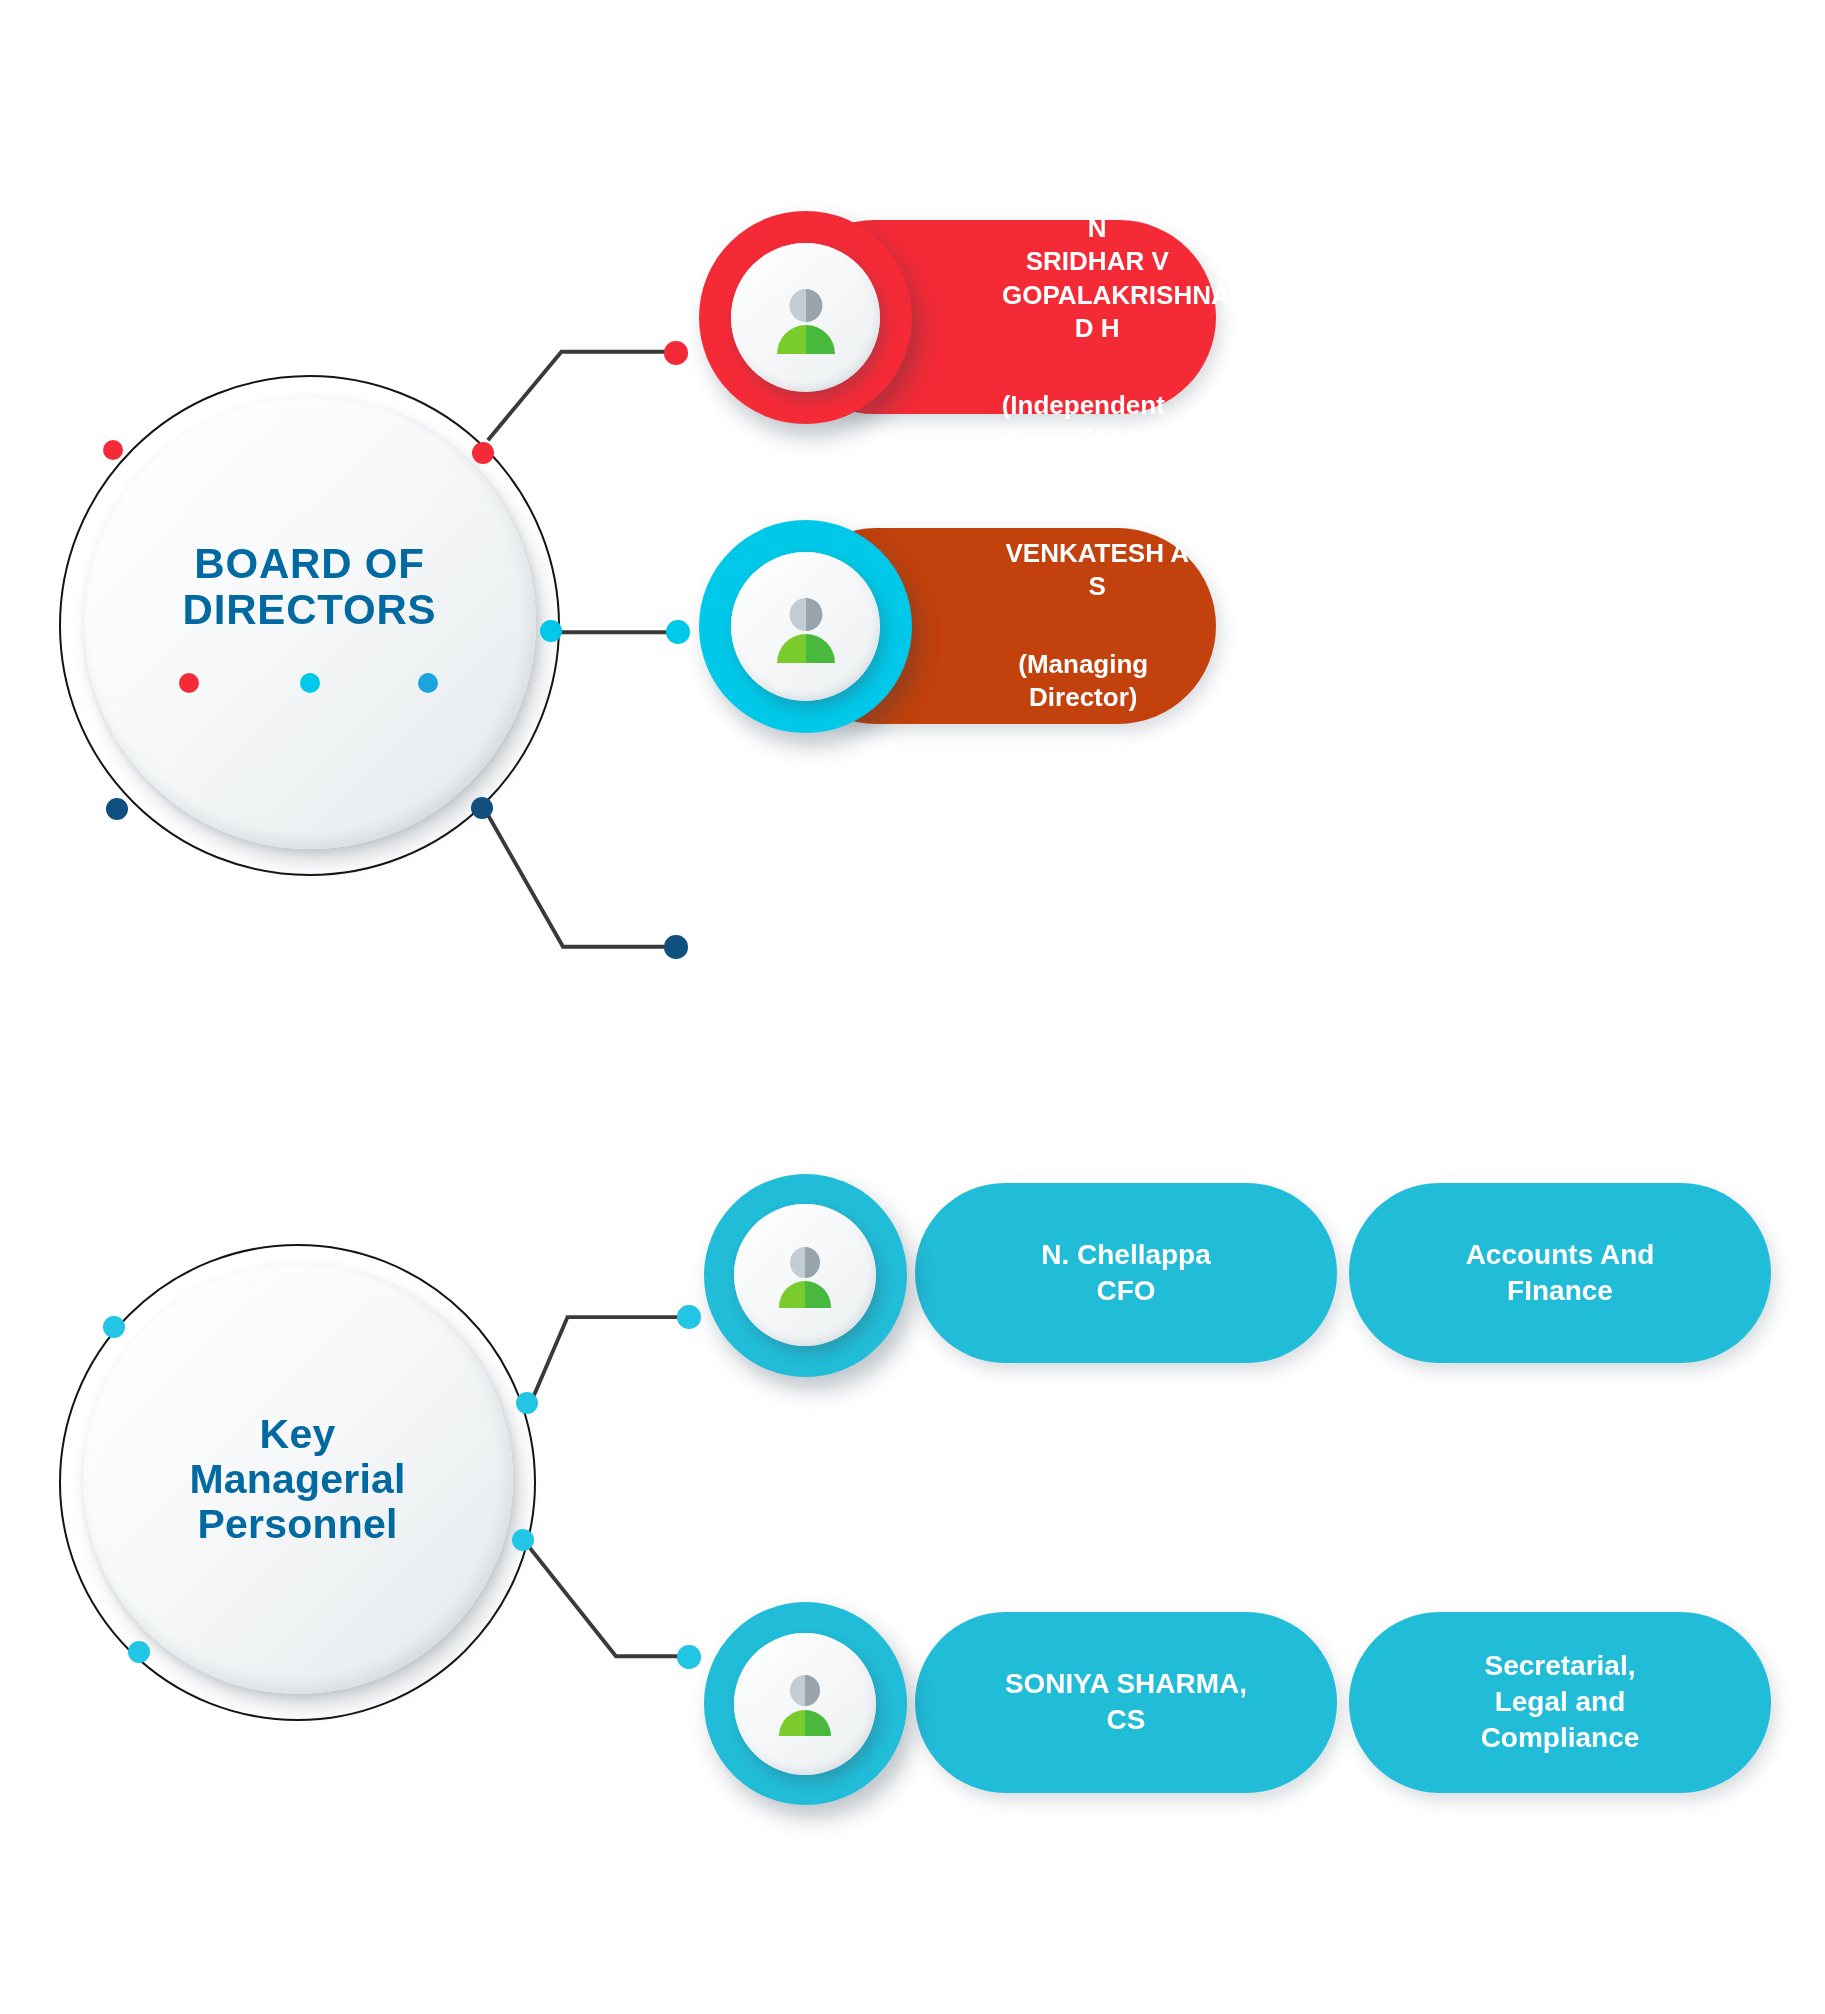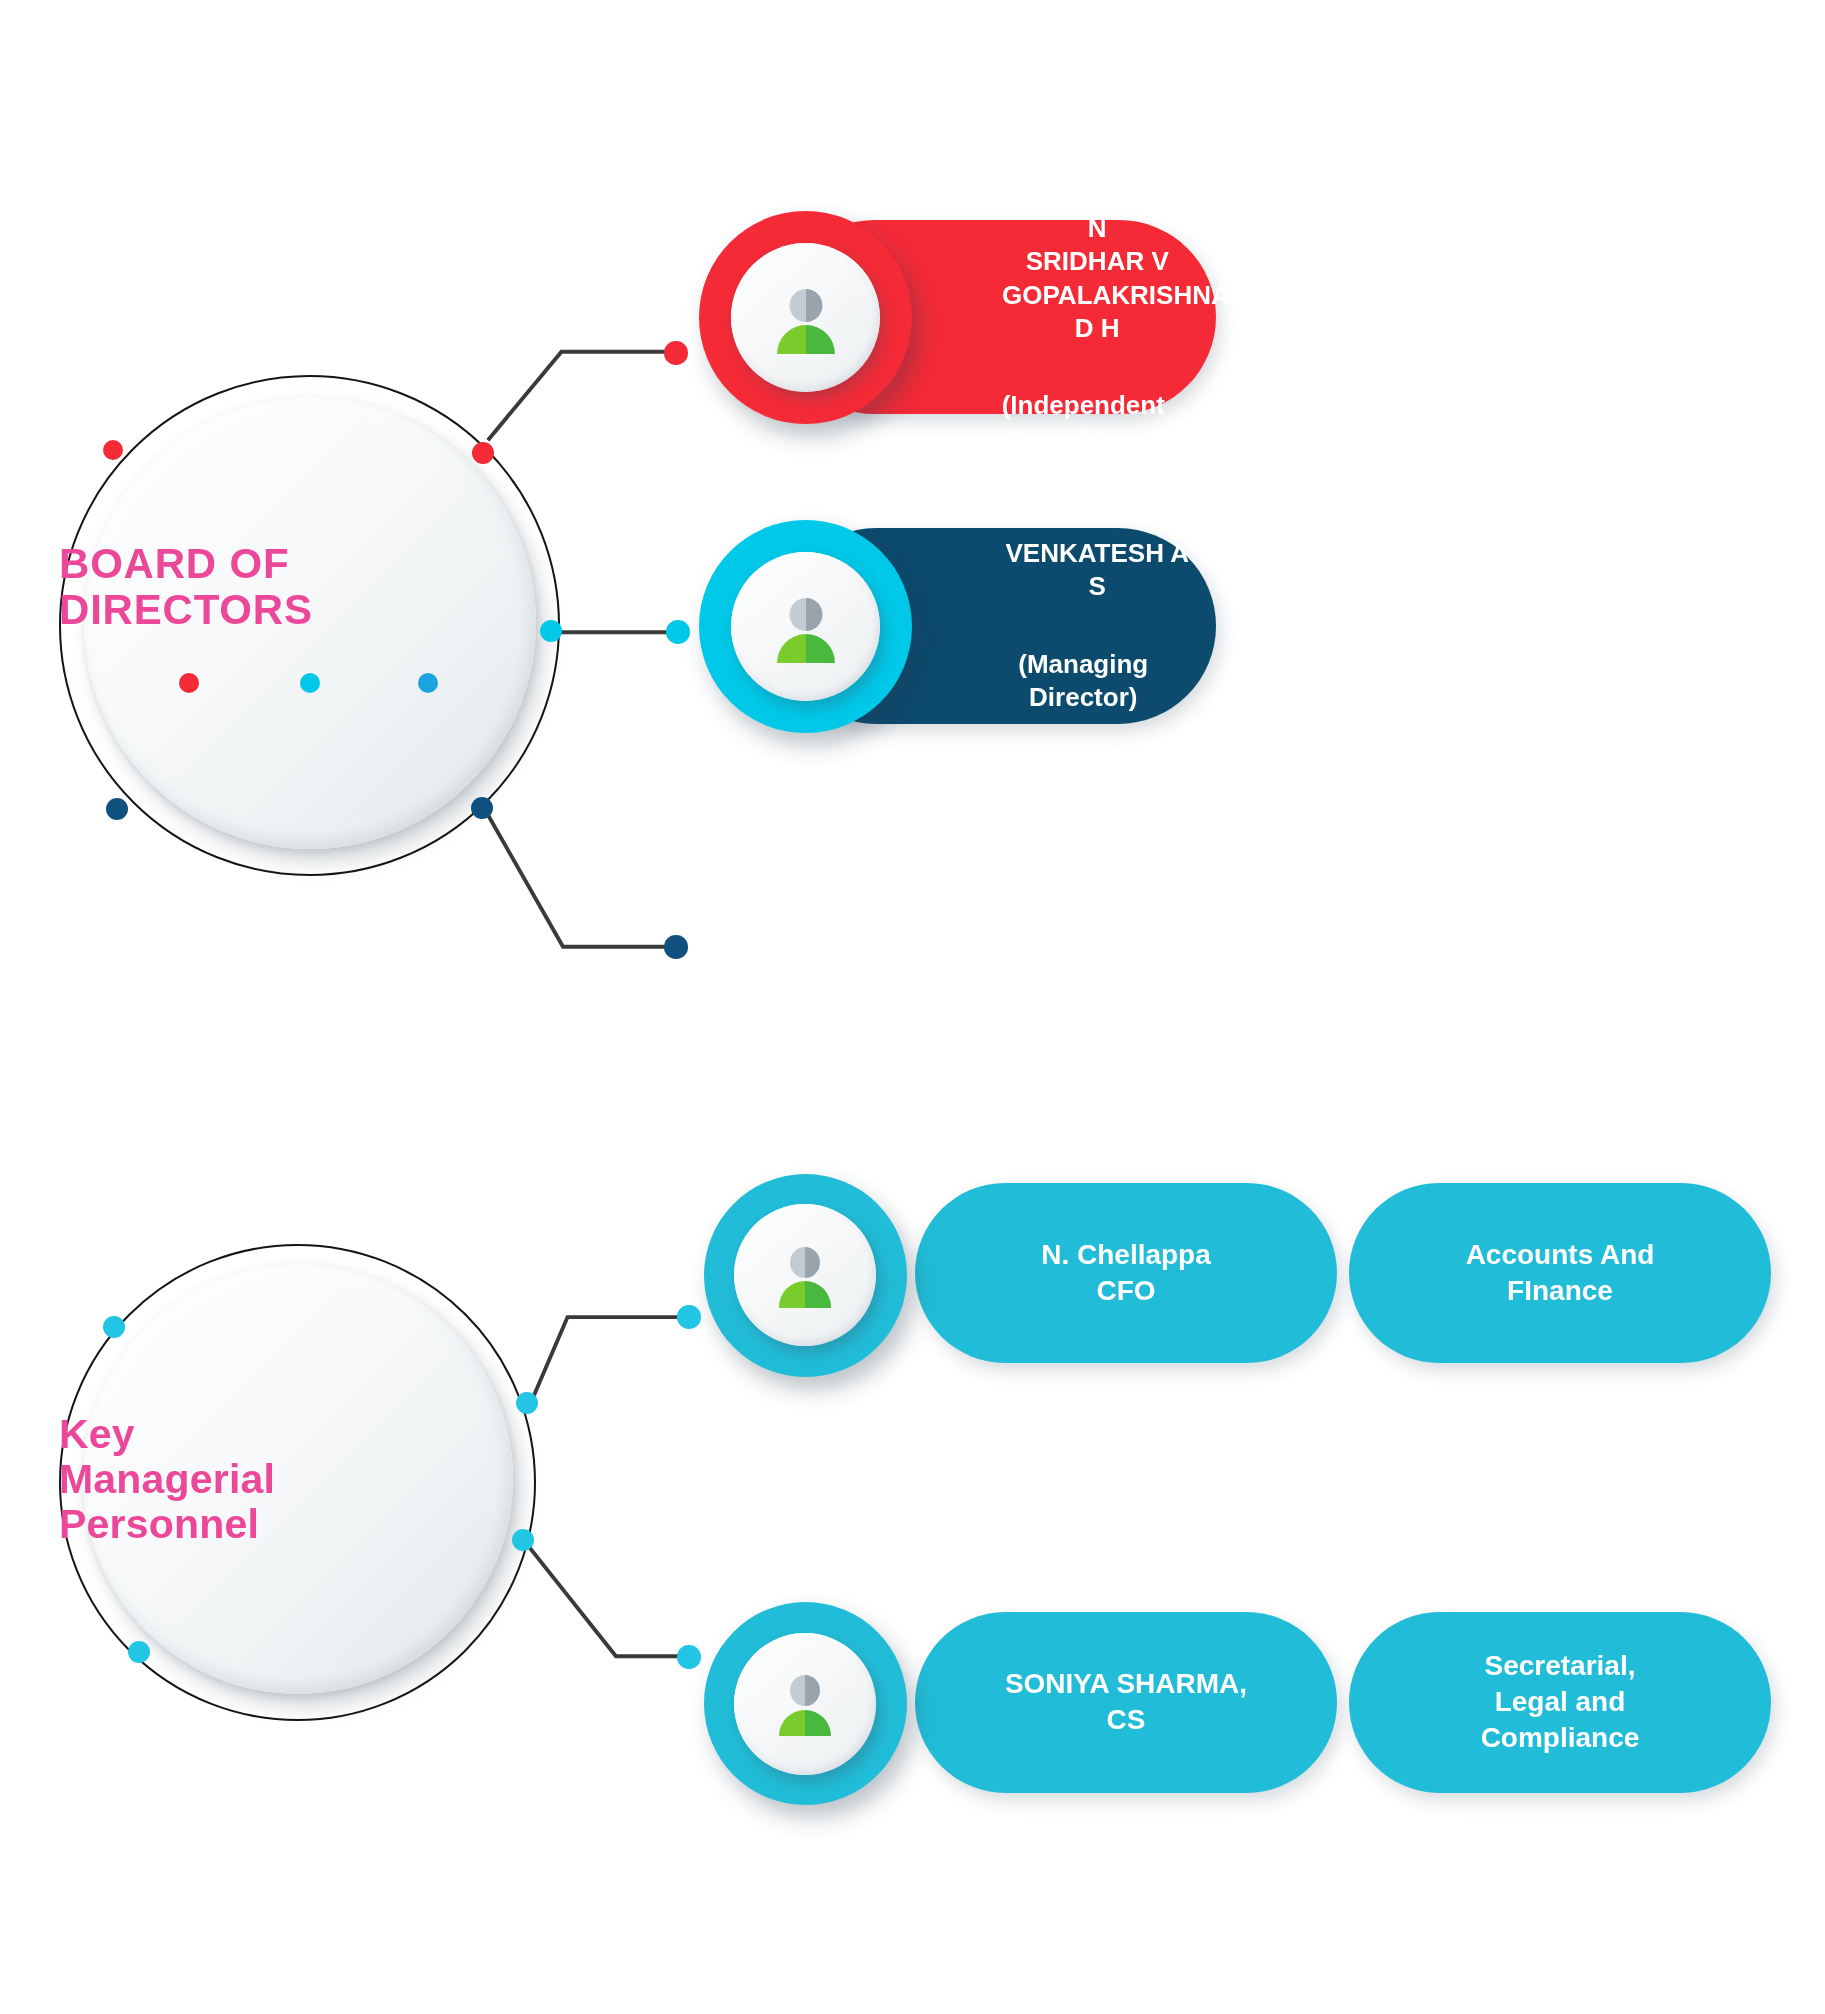--- a/index.html
+++ b/index.html
@@ -31,22 +31,22 @@
       linear-gradient(135deg,#ffffff 0%,#f7f9fa 42%,#eceff1 78%,#e3e7ea 100%);
     box-shadow:
       7.8px 12.5px 20.3px rgba(80,95,110,0.26),
       1.6px 3.1px 7.8px rgba(80,95,110,0.16),
       inset -4.7px -6.3px 14px rgba(170,182,192,0.35),
       inset 4.7px 6.3px 15.6px rgba(255,255,255,0.95);
   }
   .hub-label{
     position:absolute;
     left:0; right:12px;
-    text-align:left;
-    color:#ec4899;
+    text-align:center;
+    color:#0369a1;
     font-weight:700;
     line-height:1.1;
     letter-spacing:0.2px;
     white-space:pre-line;
     user-select:none;
   }
   #board-label{ font-size:42px; top:541px; letter-spacing:0.8px; }
   #kmp-label{ font-size:41px; top:1412px; font-weight:700; }
 
   
@@ -195,21 +195,21 @@
       <div class="badge-inner" style="width:149px; height:149px;">
         <div class="avatar" style="width:69px; height:69px;">
           <div class="av-head" style="top:6.3px; width:33px; height:33px;"></div>
           <div class="av-body" style="top:42px; width:58px; height:29px;"></div>
         </div>
       </div>
     </div>
   </div>
 
   <div class="row" style="left:688px; top:520px; width:626px; height:235px;">
-    <div class="pill board-pill" style="left:90px; top:7.8px; width:438px; height:196px; background:#0c4a6e;">
+    <div class="pill board-pill" style="left:90px; top:7.8px; width:438px; height:196px; background:#c2410c;">
       <div class="pill-text">
         <span class="name-line">VENKATESH A S</span>
         <span class="role-line">(Managing Director)</span>
       </div>
     </div>
     <div class="badge" style="left:11px; top:0px; width:213px; height:213px; background:#00C8E8;">
       <div class="badge-inner" style="width:149px; height:149px;">
         <div class="avatar" style="width:69px; height:69px;">
           <div class="av-head" style="top:6.3px; width:33px; height:33px;"></div>
           <div class="av-body" style="top:42px; width:58px; height:29px;"></div>

